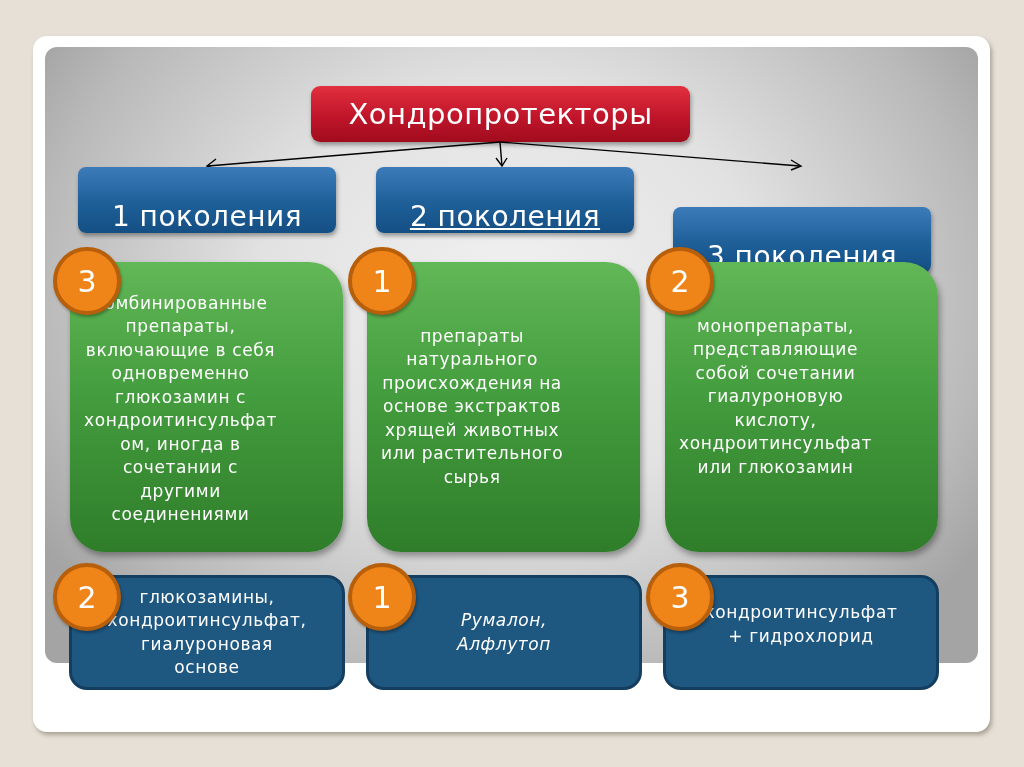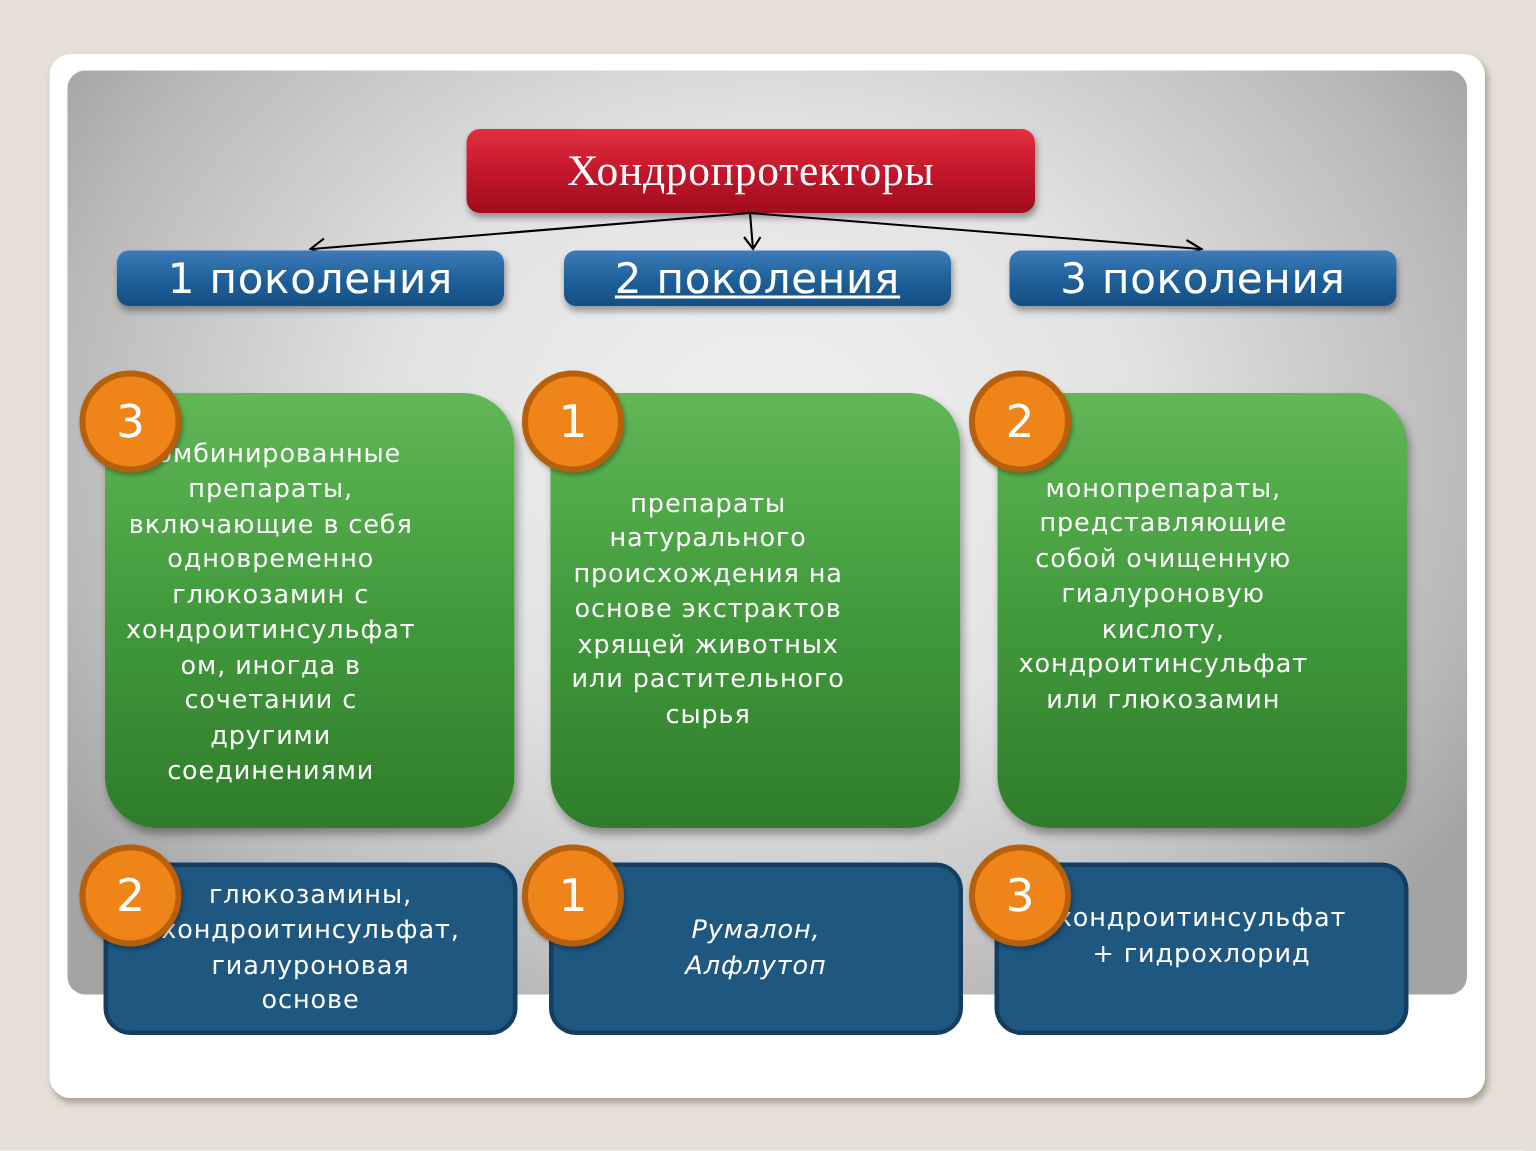--- a/index.html
+++ b/index.html
@@ -18,28 +18,27 @@
     border-radius:12px;
     background: radial-gradient(ellipse 60% 75% at 50% 40%, #f1f1f1 0%, #e2e2e2 45%, #b9b9b9 85%, #a4a4a4 100%);
   }
   .title-box {
     position:absolute; left:311px; top:86px; width:379px; height:56px;
     border-radius:9px;
     background: linear-gradient(to bottom, #e2303e 0%, #c0152a 55%, #a00c1d 100%);
     box-shadow: 1px 3px 4px rgba(0,0,0,0.35);
     color:#fff; font-size:29px; display:flex; align-items:center; justify-content:center;
     letter-spacing:0.5px;
-    font-family:Liberation Serif, serif;
   }
   .arrows { position:absolute; left:0; top:0; width:1024px; height:767px; pointer-events:none; }
   .gen {
-    position:absolute; top:167px; width:258px; height:37px; border-radius:8px;
+    position:absolute; top:167px; width:258px; height:66px; border-radius:8px;
     background: linear-gradient(to bottom, #3c7bb9 0%, #1e5f98 55%, #144f84 100%);
     box-shadow: 1px 3px 4px rgba(0,0,0,0.35);
-    color:#fff; font-size:28px; display:flex; align-items:center; justify-content:center;
+    color:#fff; font-size:28px; display:flex; align-items:flex-end; justify-content:center;
     letter-spacing:0.5px;
   }
   .green {
     position:absolute; top:262px; width:273px; height:290px; border-radius:34px;
     background: linear-gradient(to bottom, #62b757 0%, #449d3e 45%, #2f7d2a 100%);
     box-shadow: 2px 4px 6px rgba(0,0,0,0.35);
     color:#fff; font-size:17px; line-height:23.5px; text-align:center;
     display:flex; align-items:center; justify-content:flex-start;
     padding:0 14px; box-sizing:border-box; letter-spacing:0.6px;
   }
@@ -79,21 +78,21 @@
     <polyline points="791,160 801,166 791,170"></polyline>
   </g>
 </svg>
 
 <div class="gen" style="left:78px;">
   <span>1 поколения</span>
 </div>
 <div class="gen" style="left:376px;text-decoration:underline;">
   <span>2 поколения</span>
 </div>
-<div class="gen" style="left:673px;">
+<div class="gen" style="left:673px;margin-top:40px;">
   <span>3 поколения</span>
 </div>
 
 <div class="green" style="left:70px; padding-top:4px;">
   <span class="txt">комбинированные
 препараты,
 включающие в себя
 одновременно
 глюкозамин с
 хондроитинсульфат
@@ -107,21 +106,21 @@
 натурального
 происхождения на
 основе экстрактов
 хрящей животных
 или растительного
 сырья</span>
 </div>
 <div class="green" style="left:665px; padding-bottom:20px;">
   <span class="txt">монопрепараты,
 представляющие
-собой очищенную
+собой сочетании
 гиалуроновую
 кислоту,
 хондроитинсульфат
 или глюкозамин</span>
 </div>
 
 <div class="badge" style="left:53px; top:247px;">
   <span>3</span>
 </div>
 <div class="badge" style="left:348px; top:247px;">

